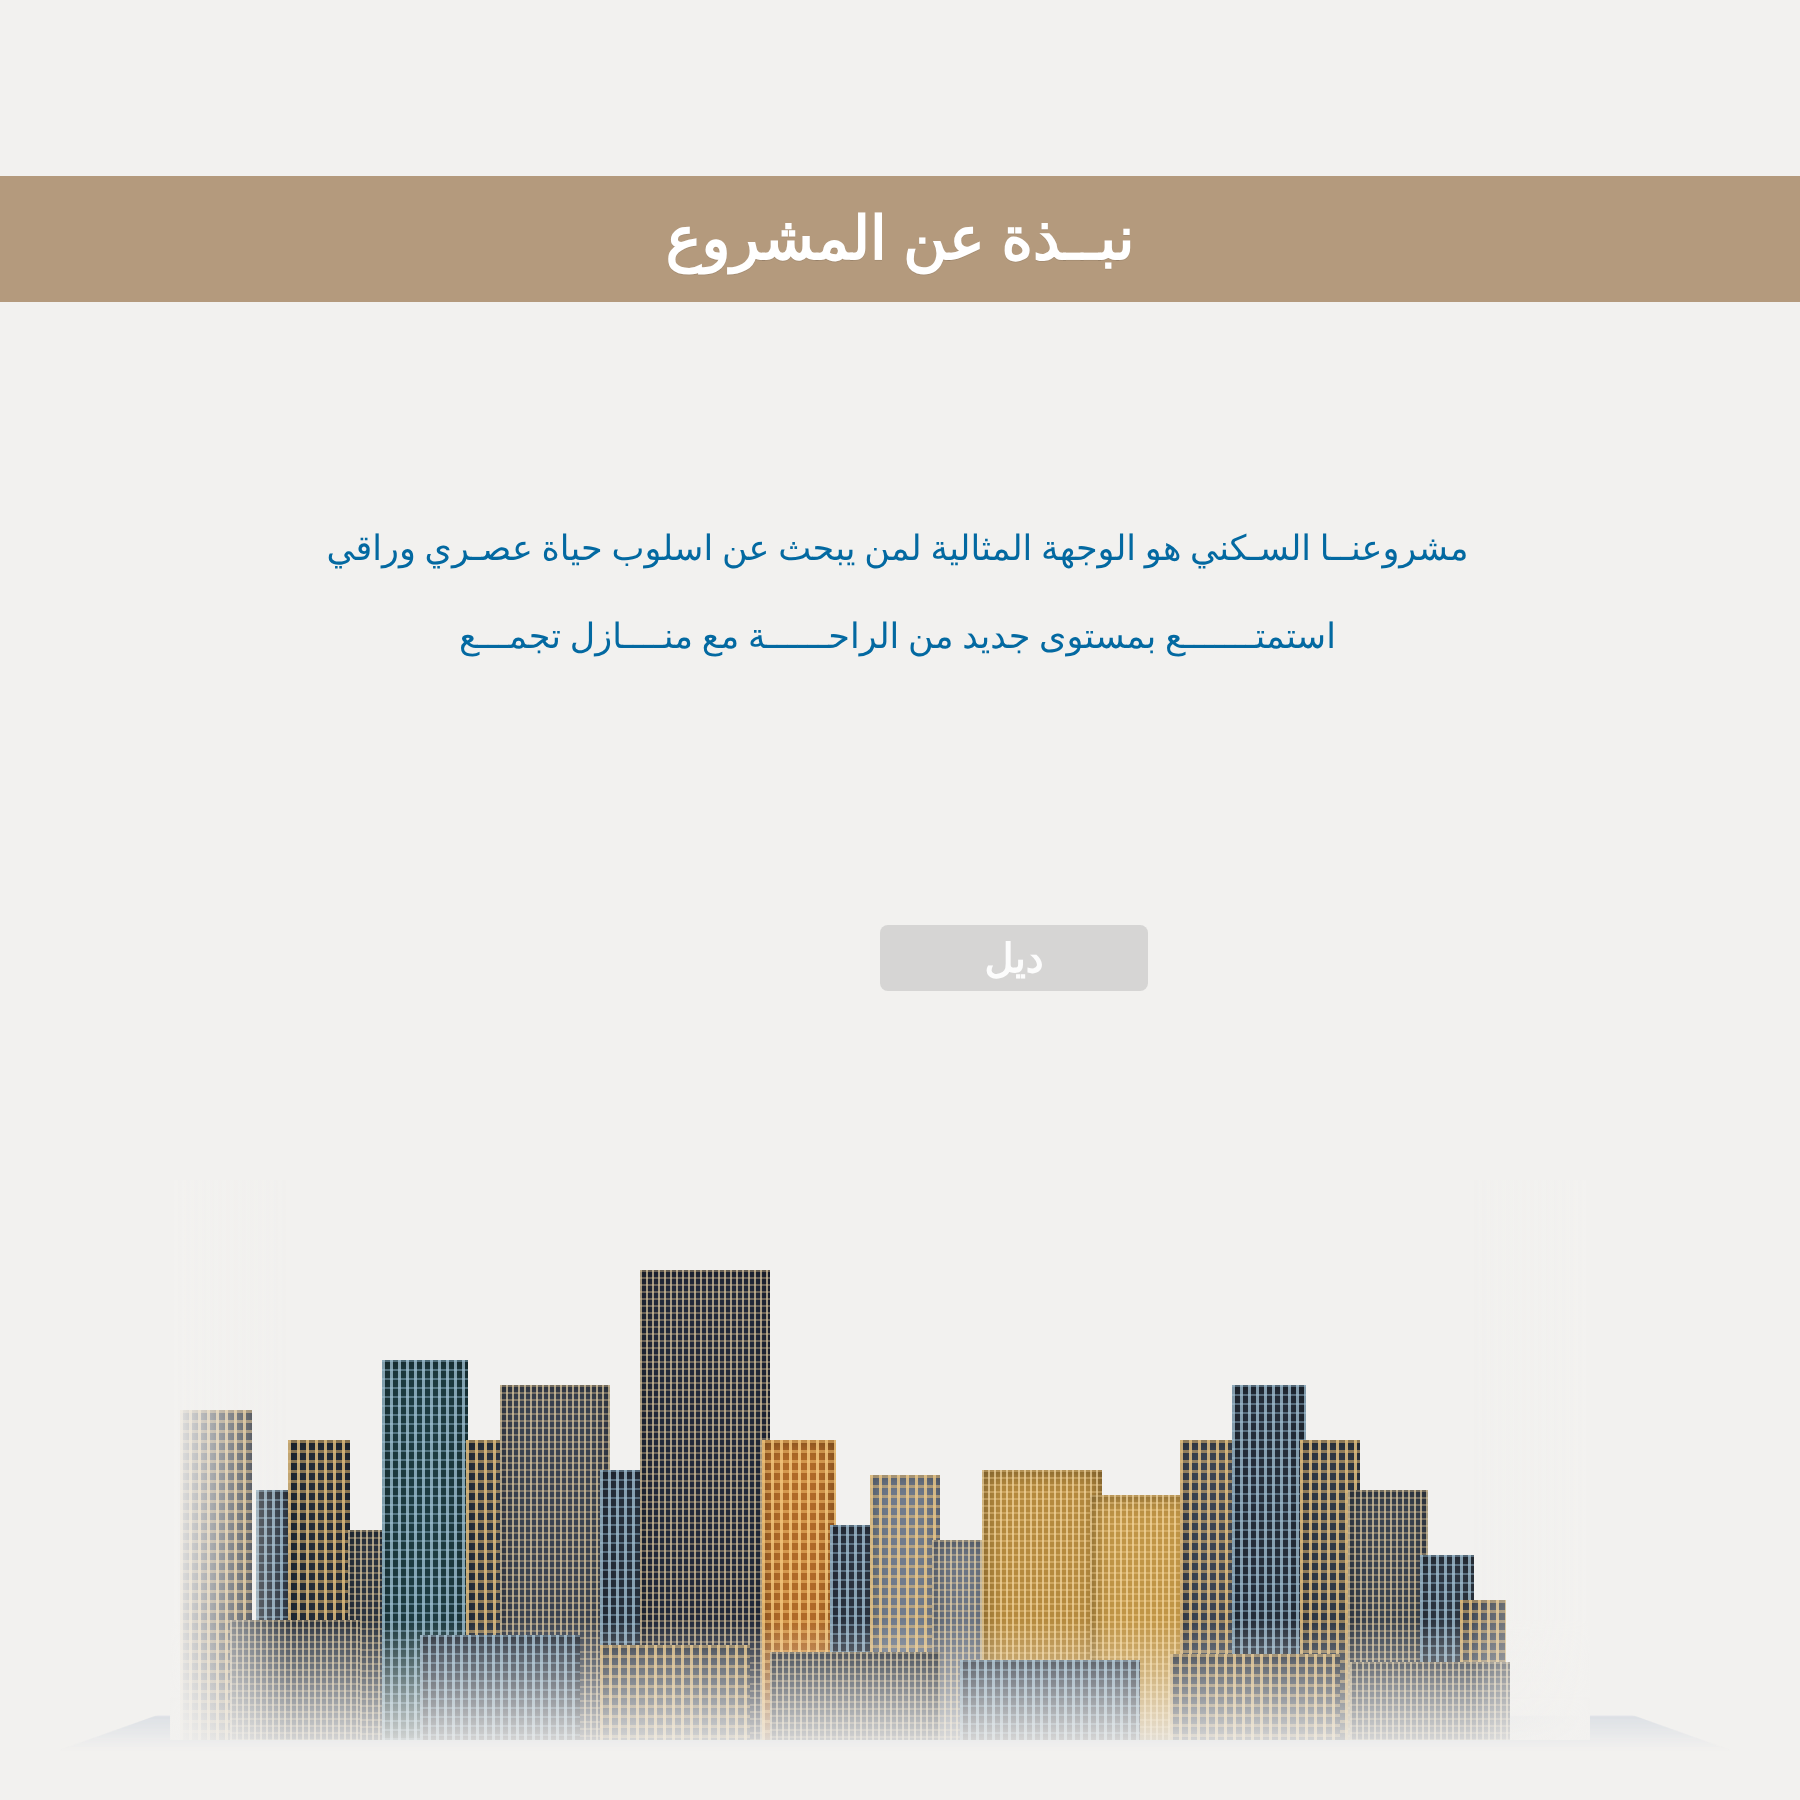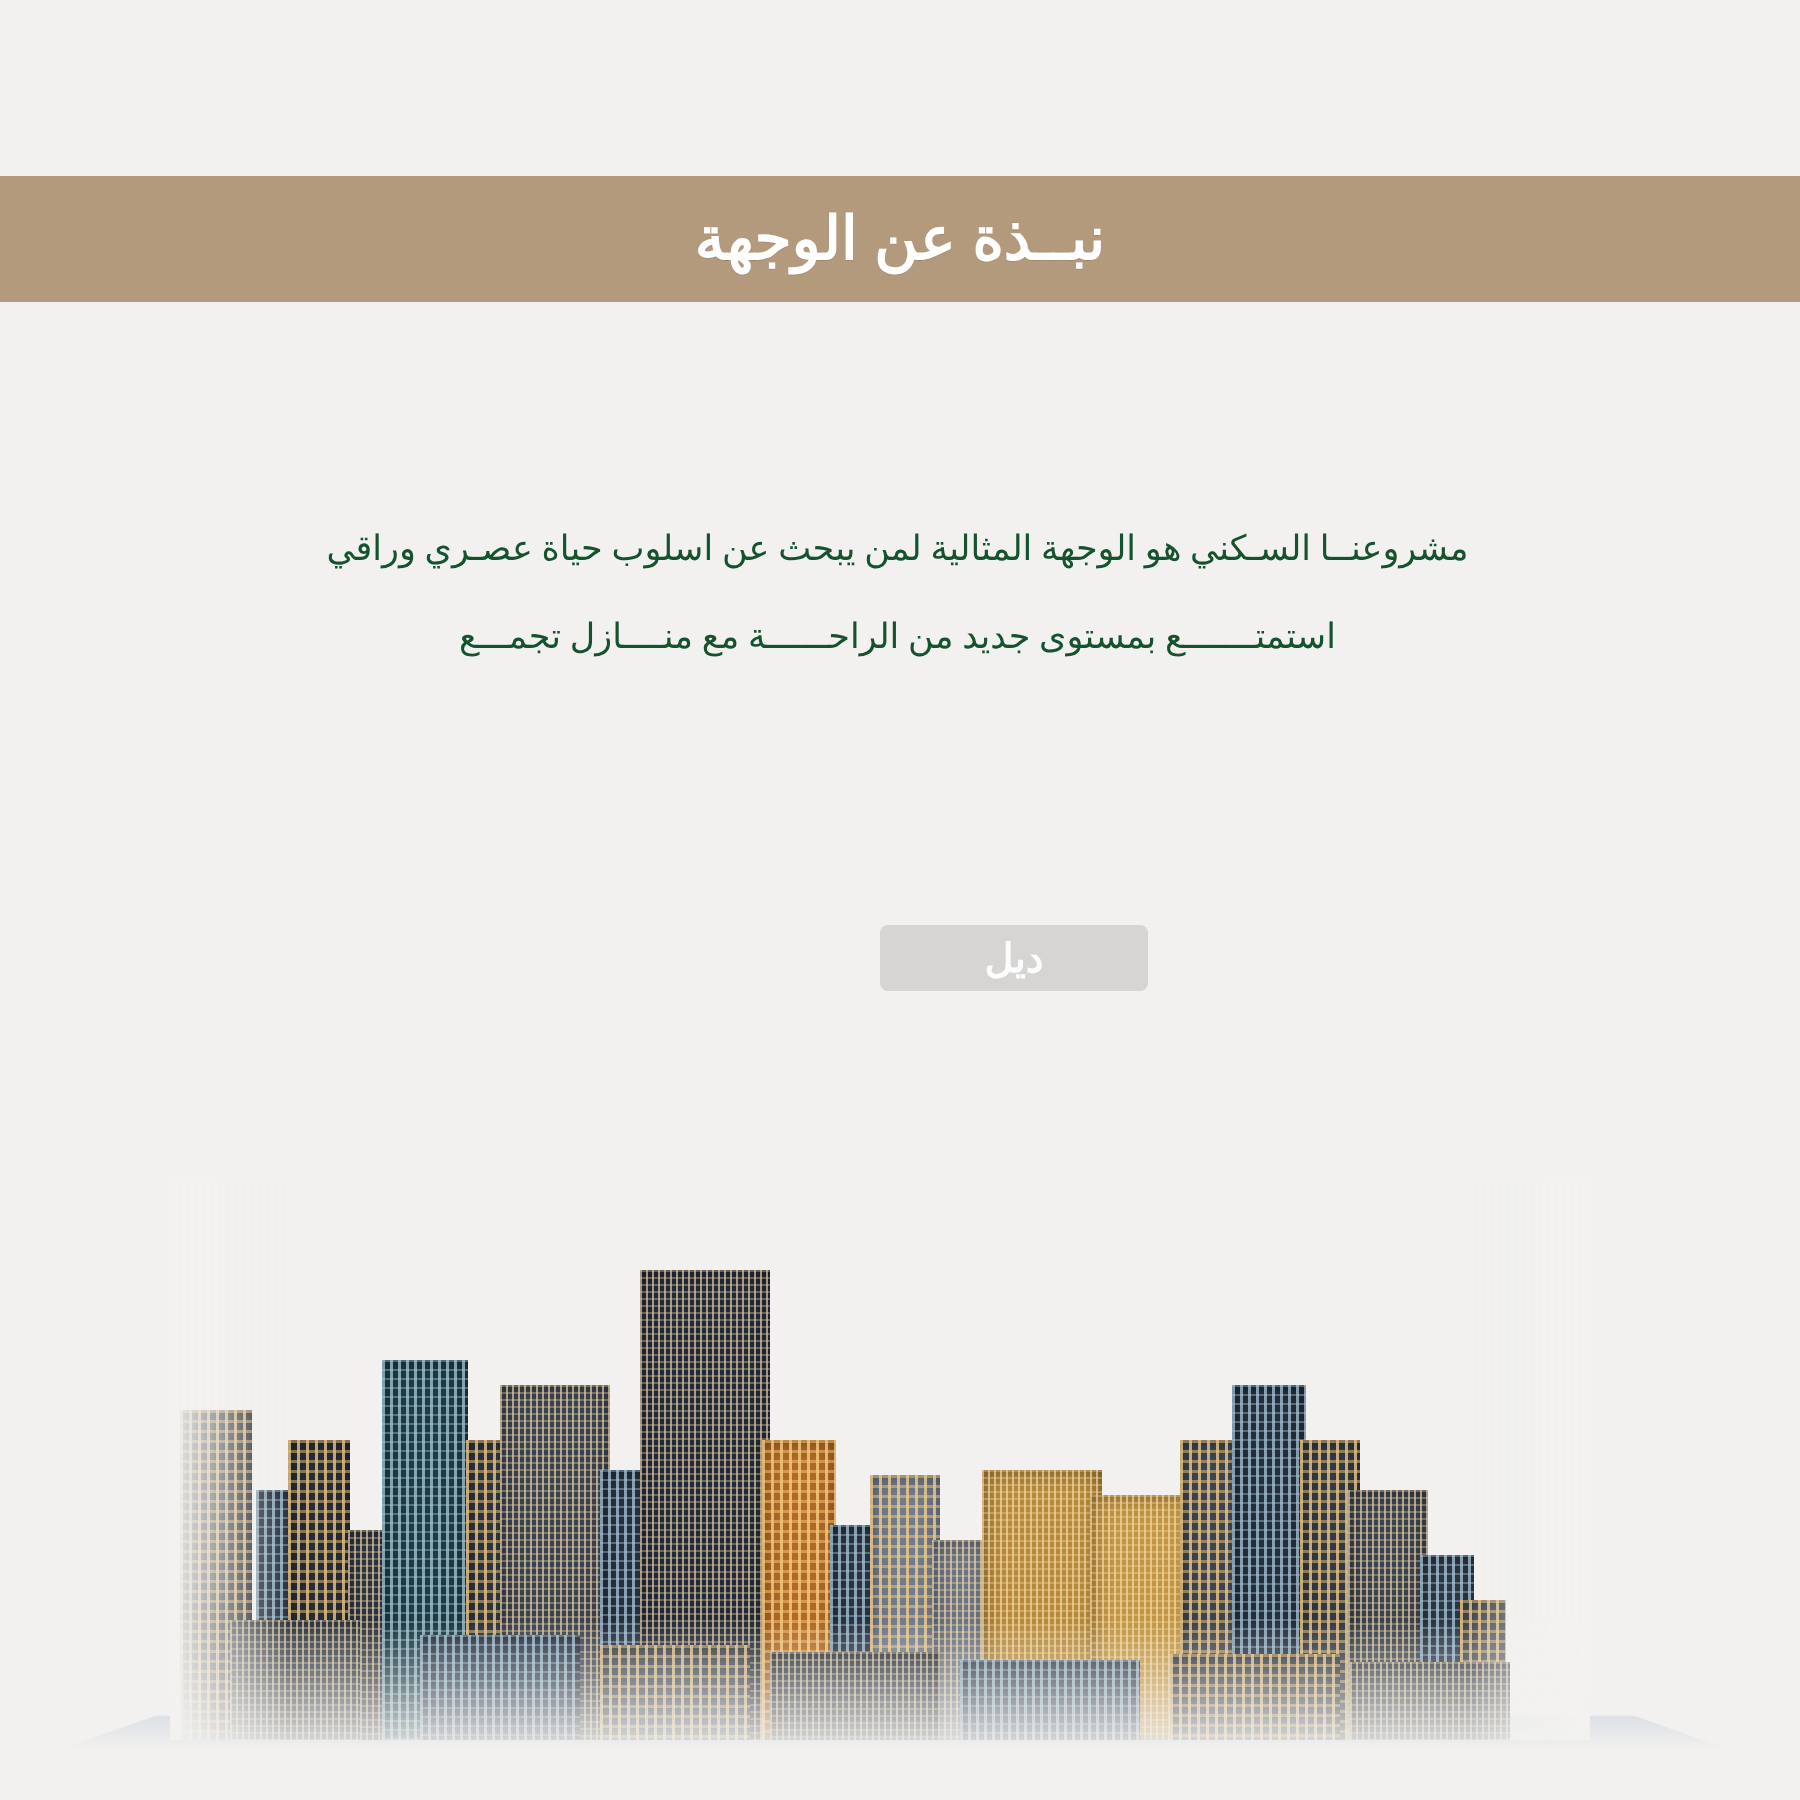--- a/index.html
+++ b/index.html
@@ -40,21 +40,21 @@
 
   
   .body-copy {
     position: absolute;
     top: 505px;
     right: 225px;
     width: 1355px;
     direction: rtl;
     text-align: justify;
     text-align-last: center;
-    color: #14532d;
+    color: #0369a1;
     font-size: 35px;
     line-height: 88px;
     font-family: "Liberation Serif", serif;
     font-weight: normal;
   }
   .body-copy .line {
     display: block;
     white-space: nowrap;
   }
   .body-copy .line.l1,
@@ -162,21 +162,21 @@
     width: 120px;
     height: 100%;
   }
   .side-fade-l { left: 0; background: linear-gradient(to right, rgba(242,241,239,1), rgba(242,241,239,0)); }
   .side-fade-r { right: 0; background: linear-gradient(to left, rgba(242,241,239,1), rgba(242,241,239,0)); }
 </style>
 </head>
 <body>
 
 <div class="header-band">
-  <div class="header-title">نبــذة عن الوجهة</div>
+  <div class="header-title">نبــذة عن المشروع</div>
 </div>
 
 <div class="body-copy">
   <span class="line l1 stretch-1">مشروعنــا السـكني هو الوجهة المثالية لمن يبحث عن اسلوب حياة عصـري وراقي</span>
   <span class="line l4 stretch-1">استمتـــــــع بمستوى جديد من الراحــــــة مع منــــازل تجمـــع</span>
 </div>
 
 <div class="watermark">
   <span>ديل</span>
 </div>

